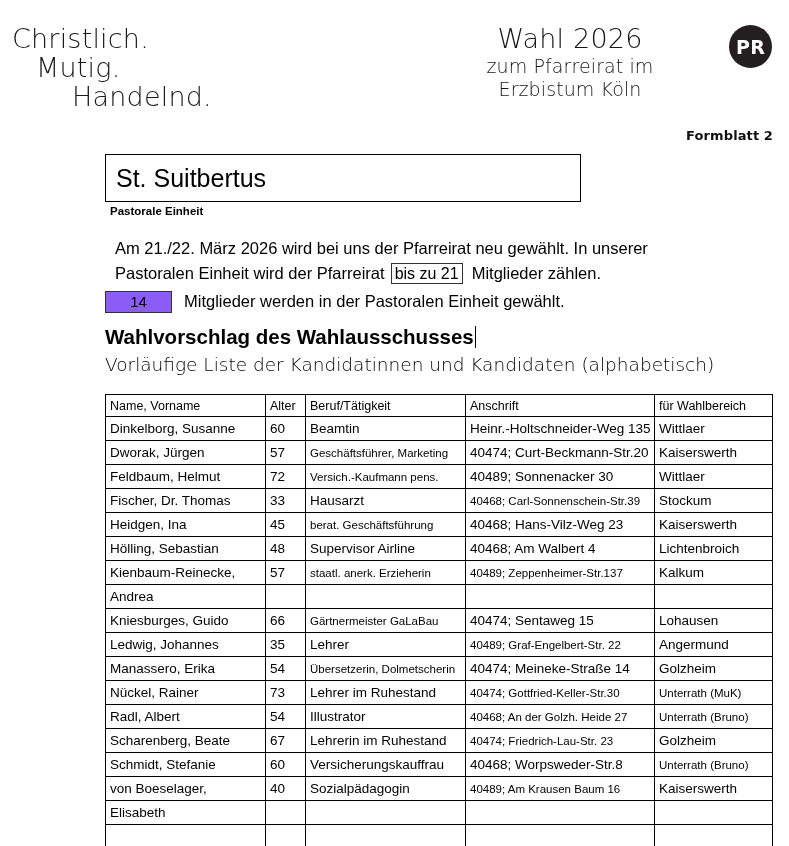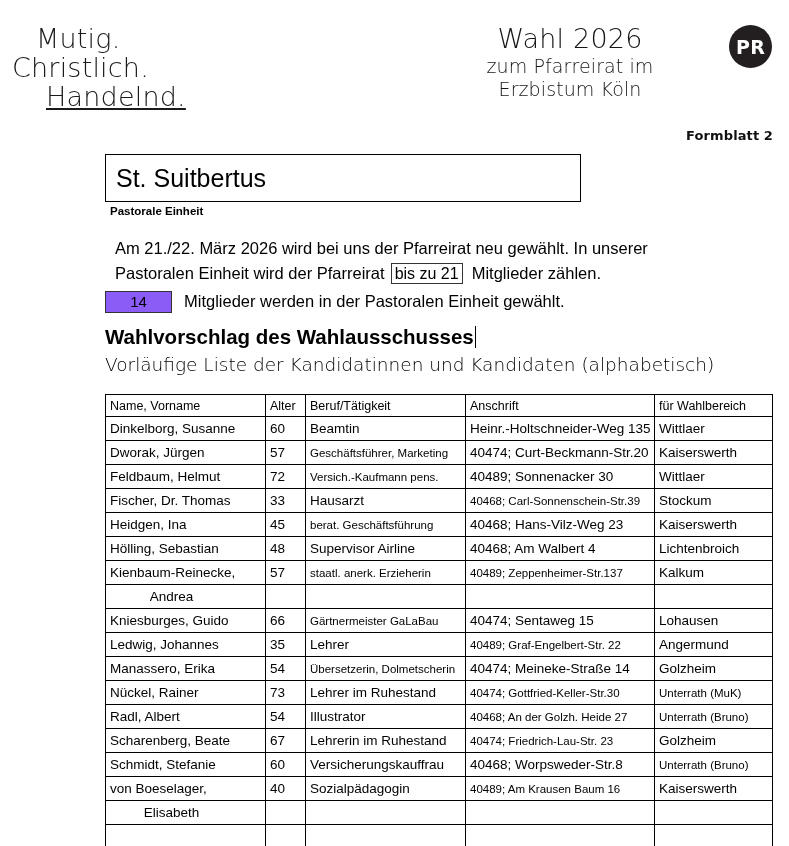--- a/index.html
+++ b/index.html
@@ -32,21 +32,21 @@
     font-weight: 300;
     font-size: 27px;
     line-height: 29px;
     letter-spacing: 0.2px;
     color: #1a1a1a;
     white-space: nowrap;
   }
   .logo-line { display: block; }
   .logo-line-1 { margin-left: 0px; }
   .logo-line-2 { margin-left: 24px; }
-  .logo-line-3 { margin-left: 34px; text-decoration: underline; }
+  .logo-line-3 { margin-left: 60px; }
 
   .title-block {
     position: absolute;
     left: 430px;
     top: 22px;
     width: 280px;
     text-align: center;
   }
   .title-main {
     font-family: "DejaVu Sans", sans-serif;
@@ -219,30 +219,30 @@
     color: #000000;
   }
   .cand-table th { font-size: 12.5px; height: 21px; }
   .col-name  { width: 160px; }
   .col-alter { width: 40px; }
   .col-beruf { width: 160px; }
   .col-adr   { width: 189px; }
   .col-wb    { width: 118px; }
 
   td.fit { font-size: 11.5px; }
-  td.cont { text-align: center; padding-right: 32px; }
+  td.cont { text-align: left; padding-right: 32px; }
 </style>
 </head>
 <body>
 
 <div class="header">
 
   <div class="logo">
+    <span class="logo-line logo-line-1">Christlich.</span>
     <span class="logo-line logo-line-2">Mutig.</span>
-    <span class="logo-line logo-line-1">Christlich.</span>
     <span class="logo-line logo-line-3">Handelnd.</span>
   </div>
 
   <div class="title-block">
     <div class="title-main">Wahl 2026</div>
     <div class="title-sub">zum Pfarreirat im</div>
     <div class="title-sub">Erzbistum Köln</div>
   </div>
 
   <div class="pr-badge">PR</div>

